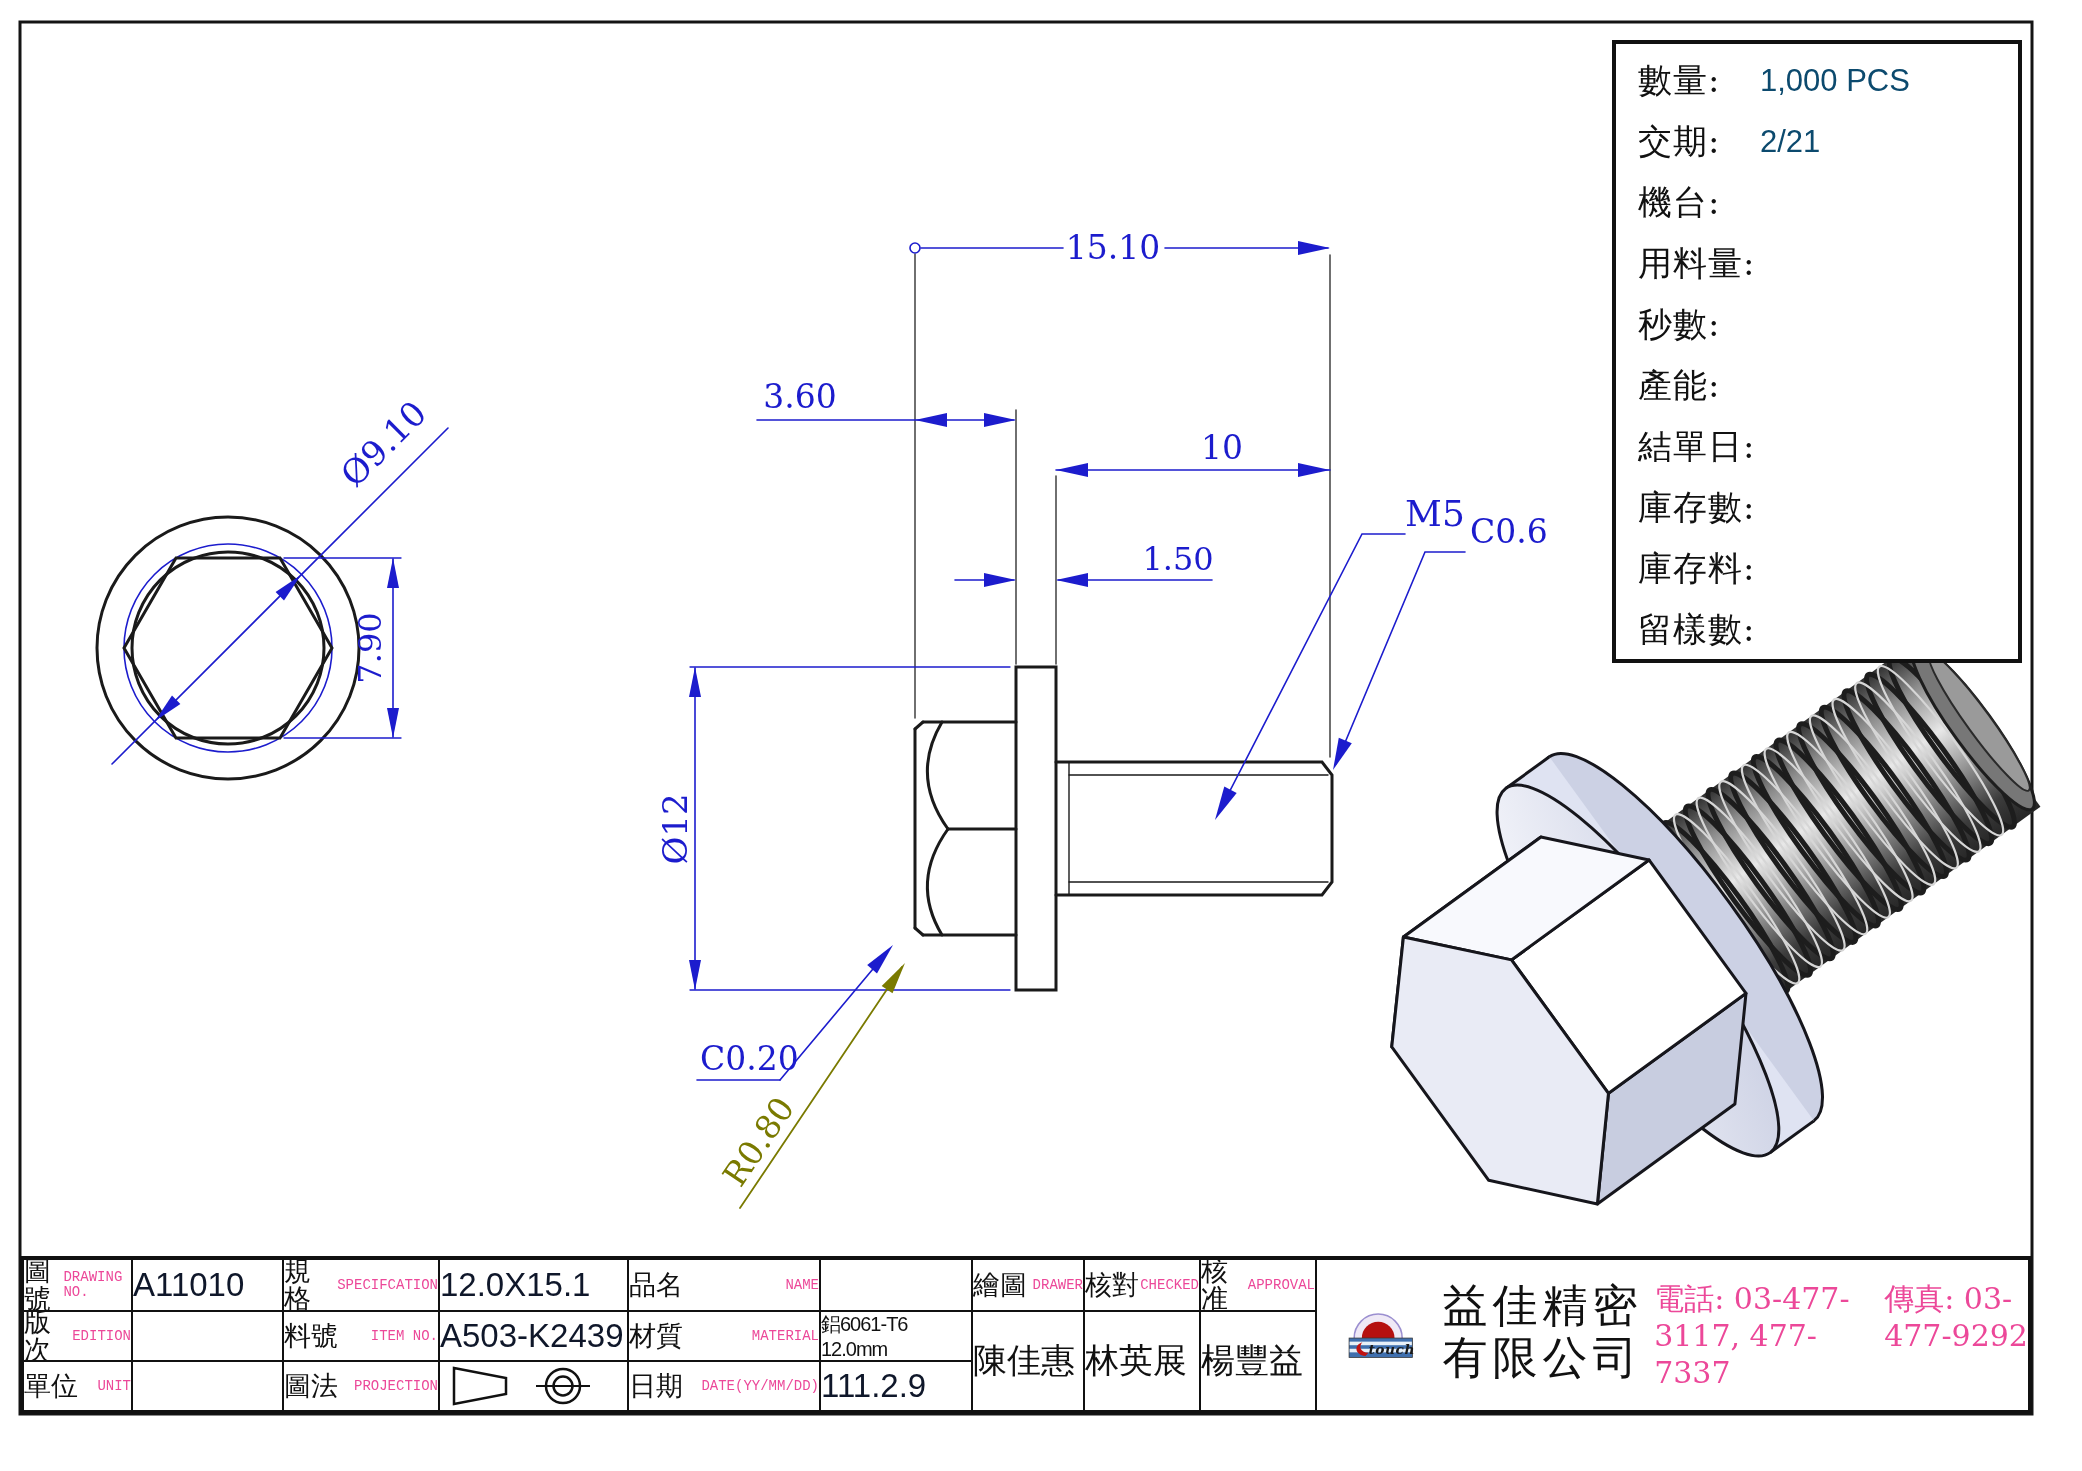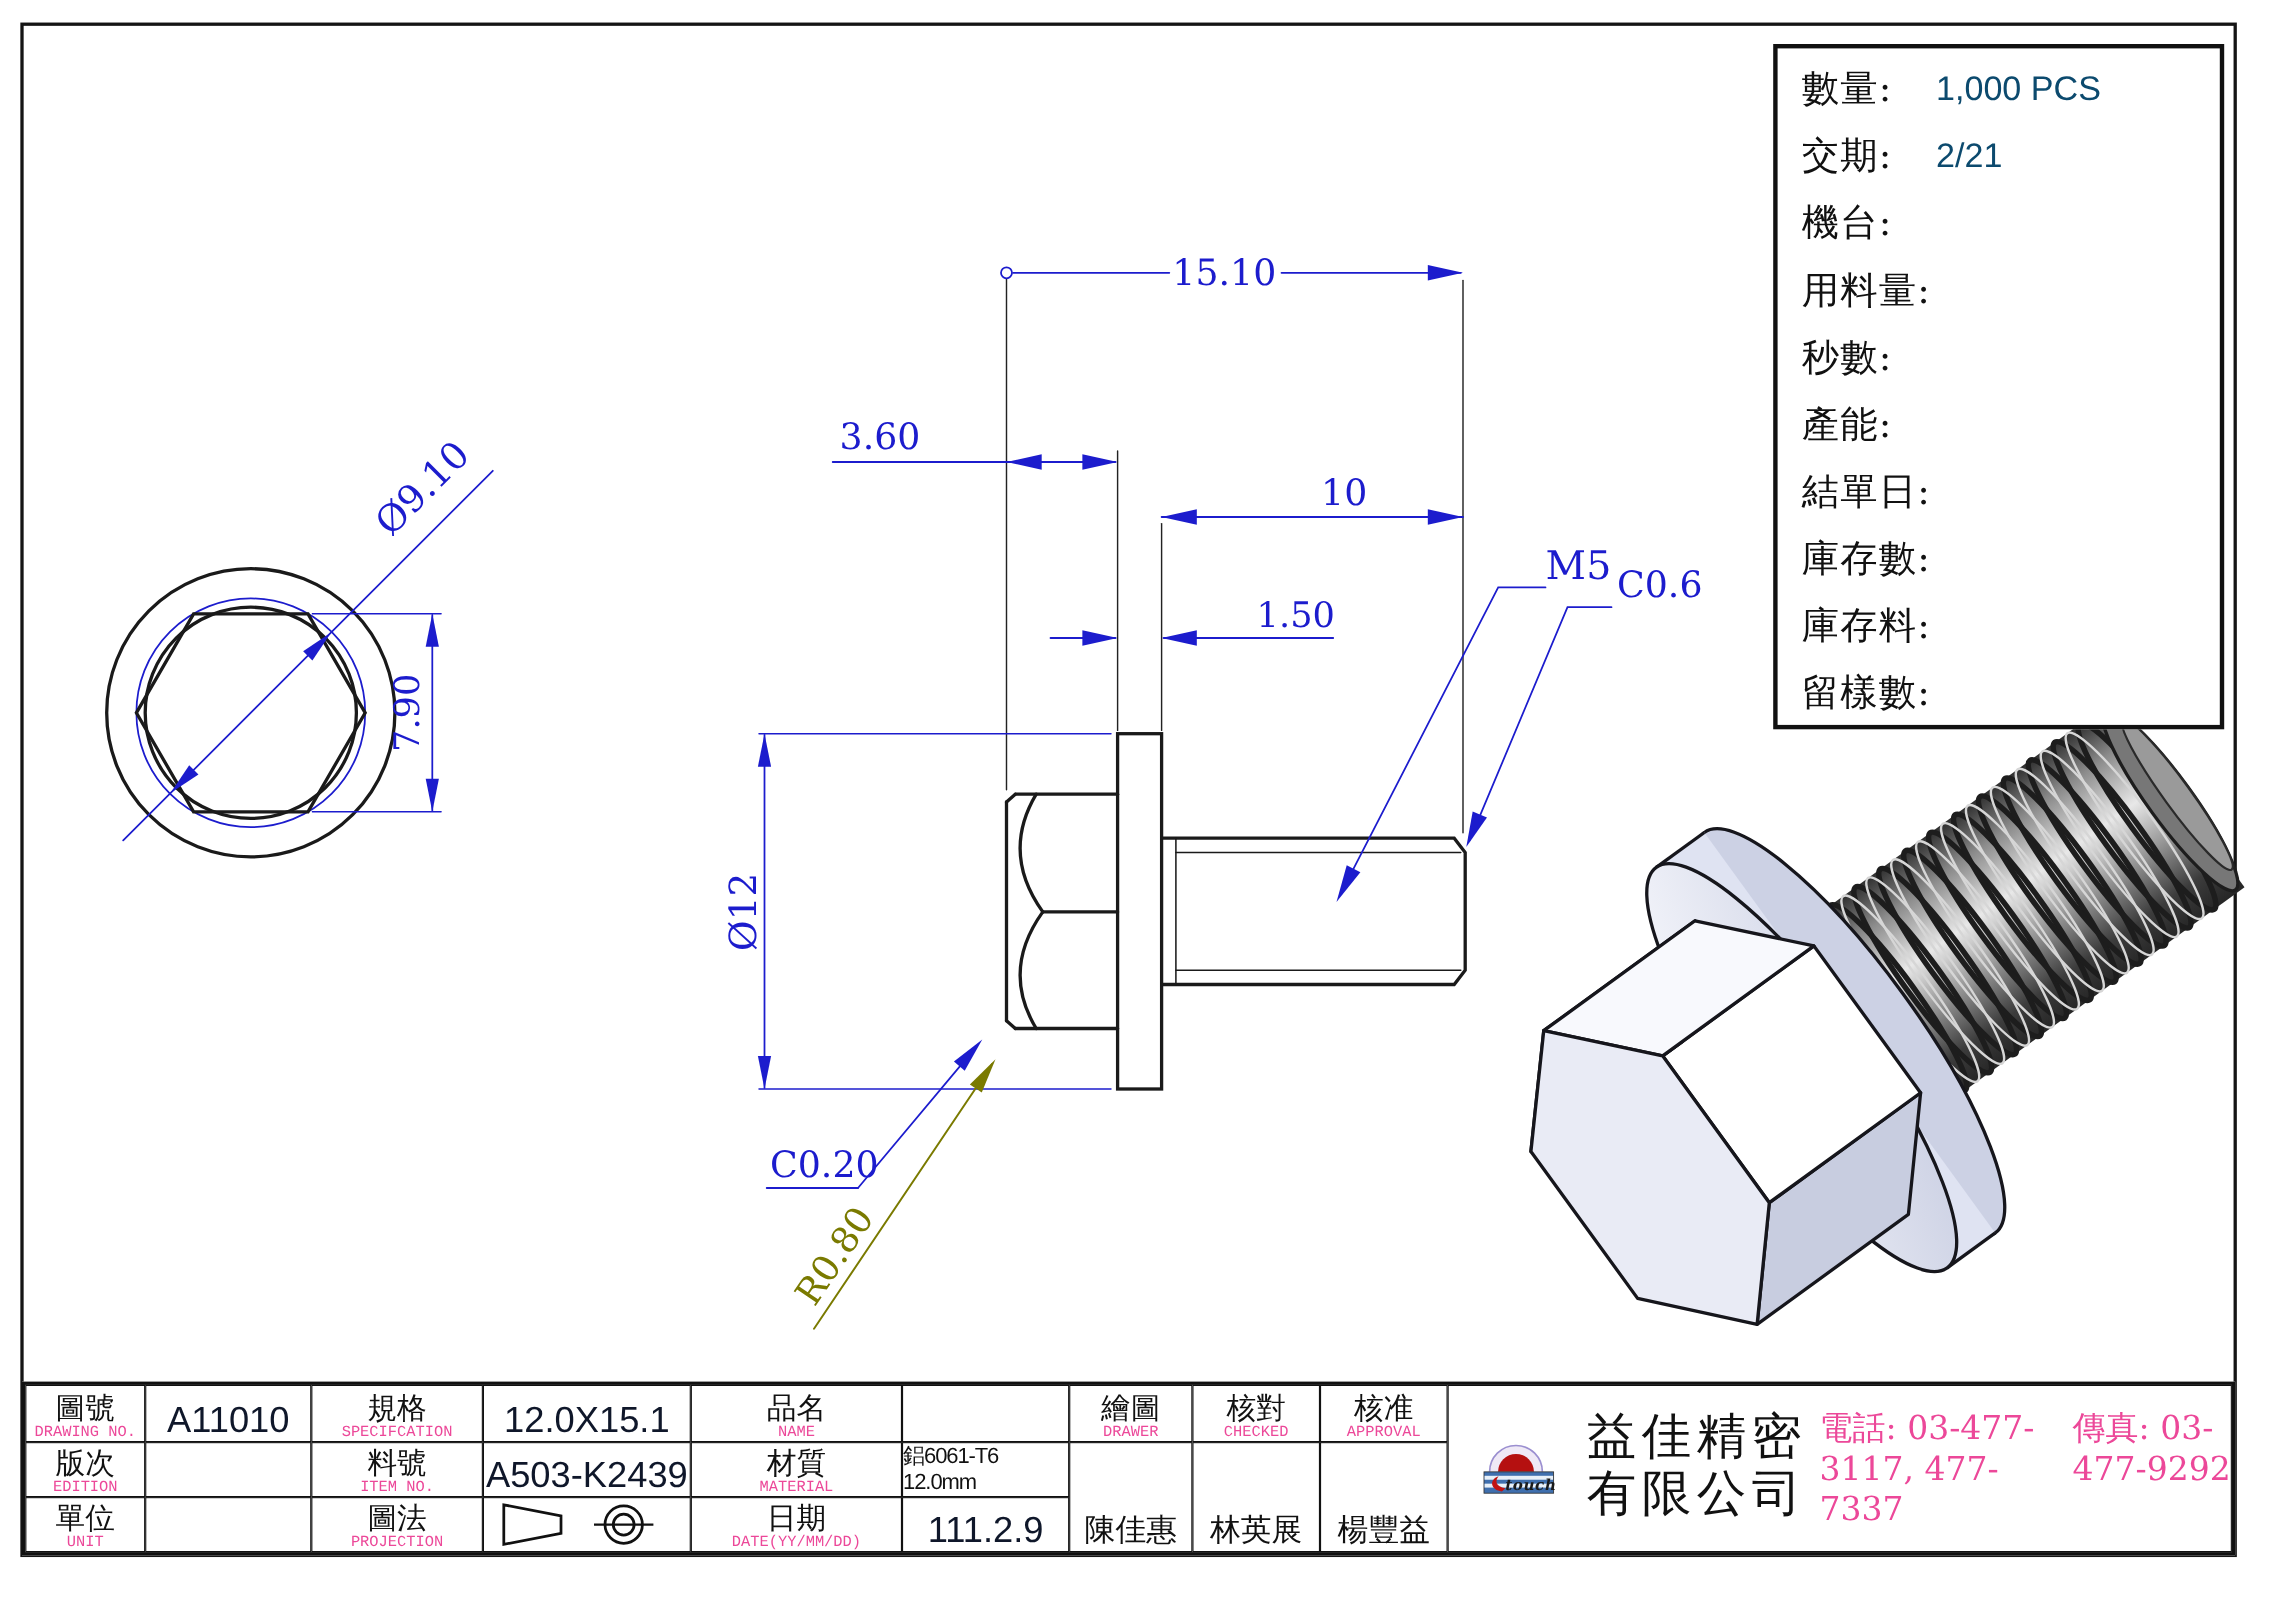--- a/index.html
+++ b/index.html
@@ -20,26 +20,26 @@
   .inforow .ivalue { font-family:"Liberation Sans", sans-serif; font-size:31px; color:#0c4a6e; }
 
   
   .tblock {
     position:absolute; left:20px; top:1256px; width:2012px; height:158px;
     border:3px solid #111; background:#fff;
     display:grid;
     grid-template-columns:109px 151px 156px 189px 192px 152px 112px 116px 116px 713px;
     grid-template-rows:52px 50px 50px;
   }
-  .cell { border:1px solid #111; display:flex; flex-direction:column; align-items:center; justify-content:flex-end; overflow:hidden; }
+  .cell { border:1px solid #111; display:flex; flex-direction:row; align-items:center; justify-content:space-between; overflow:hidden; }
   .lab-zh { font-family:"DejaVu Serif", serif; font-size:27px; line-height:28px; color:#111; }
   .lab-en { font-family:Liberation Mono, monospace; font-size:14px; line-height:15px; color:#ec4899; letter-spacing:0px; }
   .val    { font-family:"Liberation Sans", sans-serif; font-size:33px; color:#0f172a; }
   .val-sm { font-family:"Liberation Sans", sans-serif; font-size:20px; font-weight:400; letter-spacing:-1px; color:#111; }
-  .val-cjk{ font-family:"DejaVu Serif", serif; font-size:28px; color:#111; }
+  .val-cjk{ font-family:"DejaVu Serif", serif; font-size:34px; color:#111; }
   .company { flex-direction:row !important; justify-content:flex-start !important; padding-left:28px; gap:26px; }
   .cotext { display:flex; flex-direction:row; }
   .coname { font-family:"DejaVu Serif", serif; font-size:45px; line-height:52px; color:#111; letter-spacing:5px; }
   .coline { font-family:"DejaVu Serif", serif; font-size:30px; line-height:37px; color:#ec4899; }
 </style>
 </head>
 <body>
 
 <div class="page">
 

